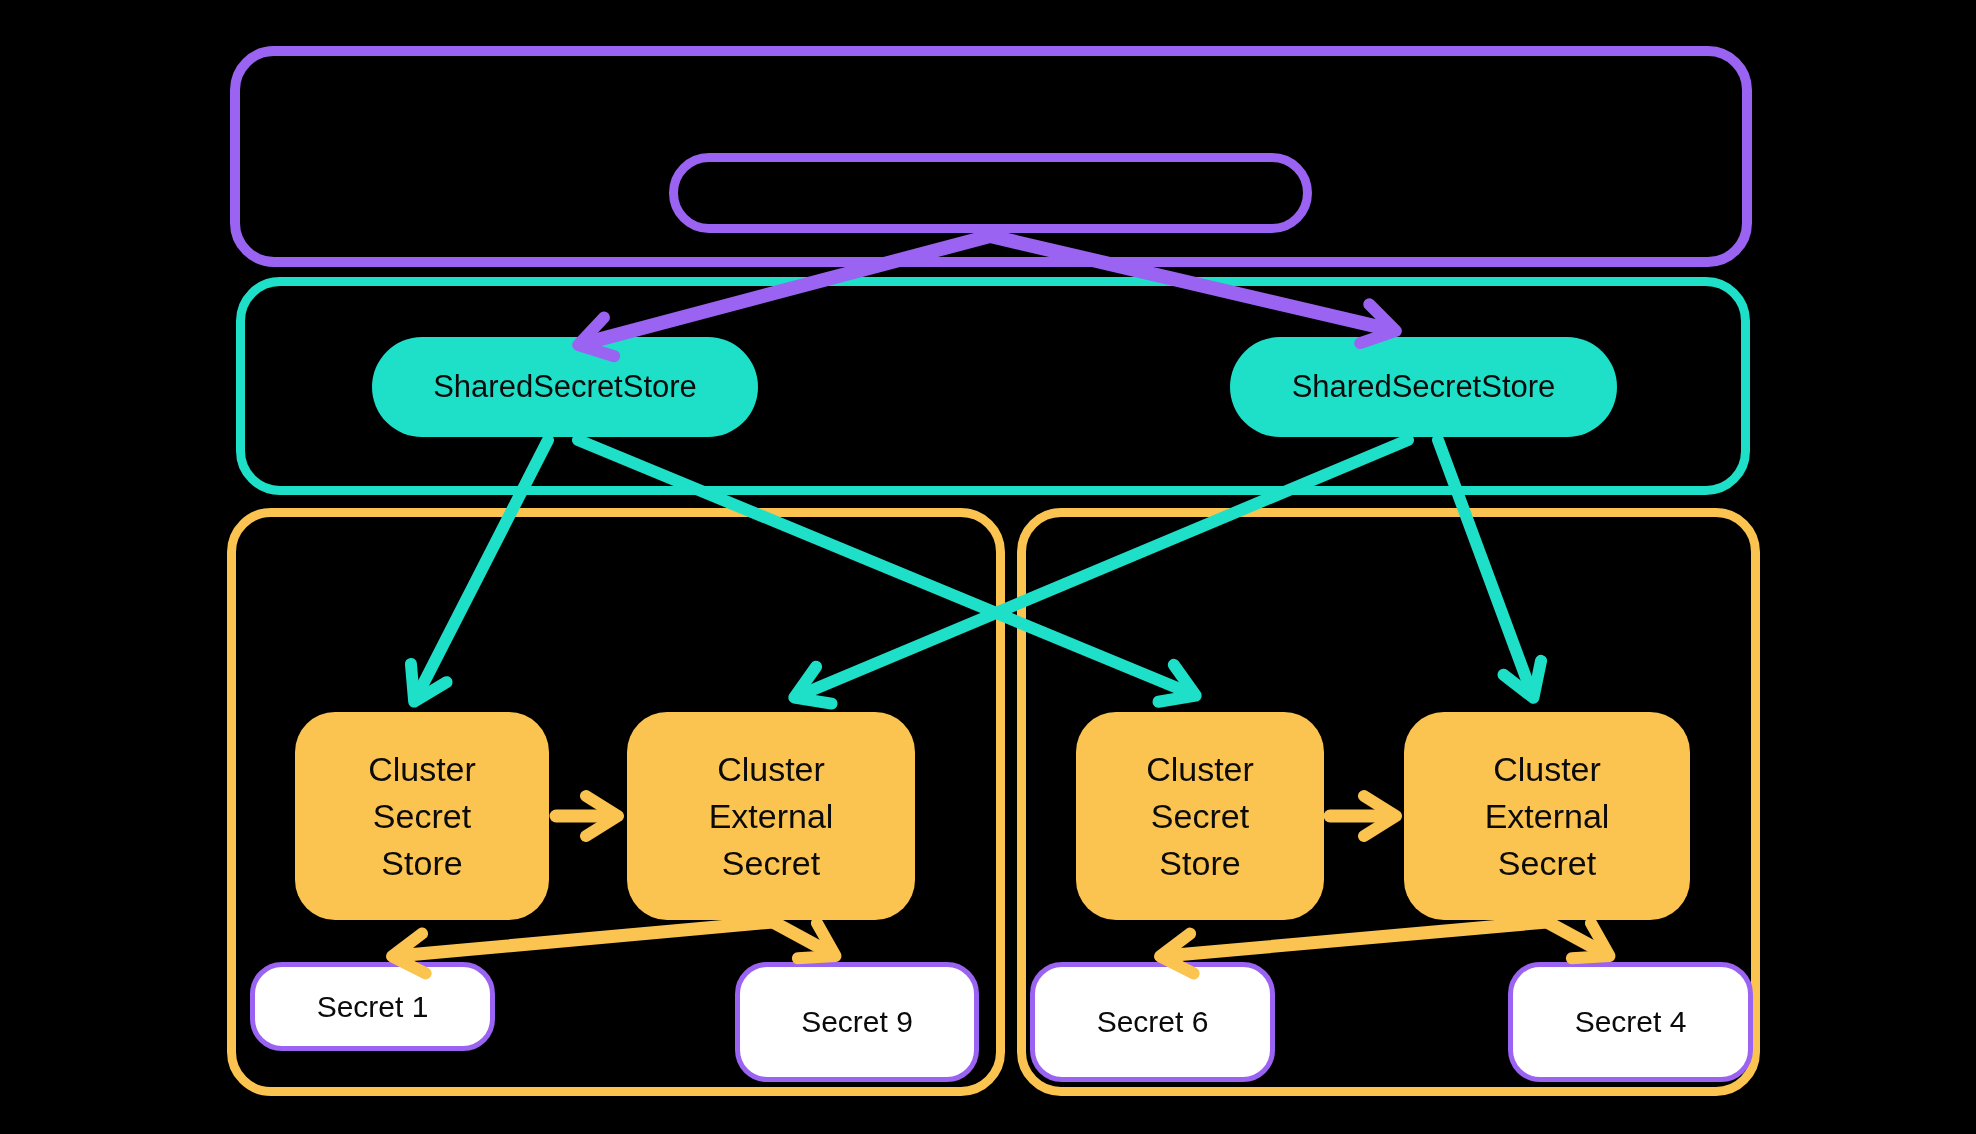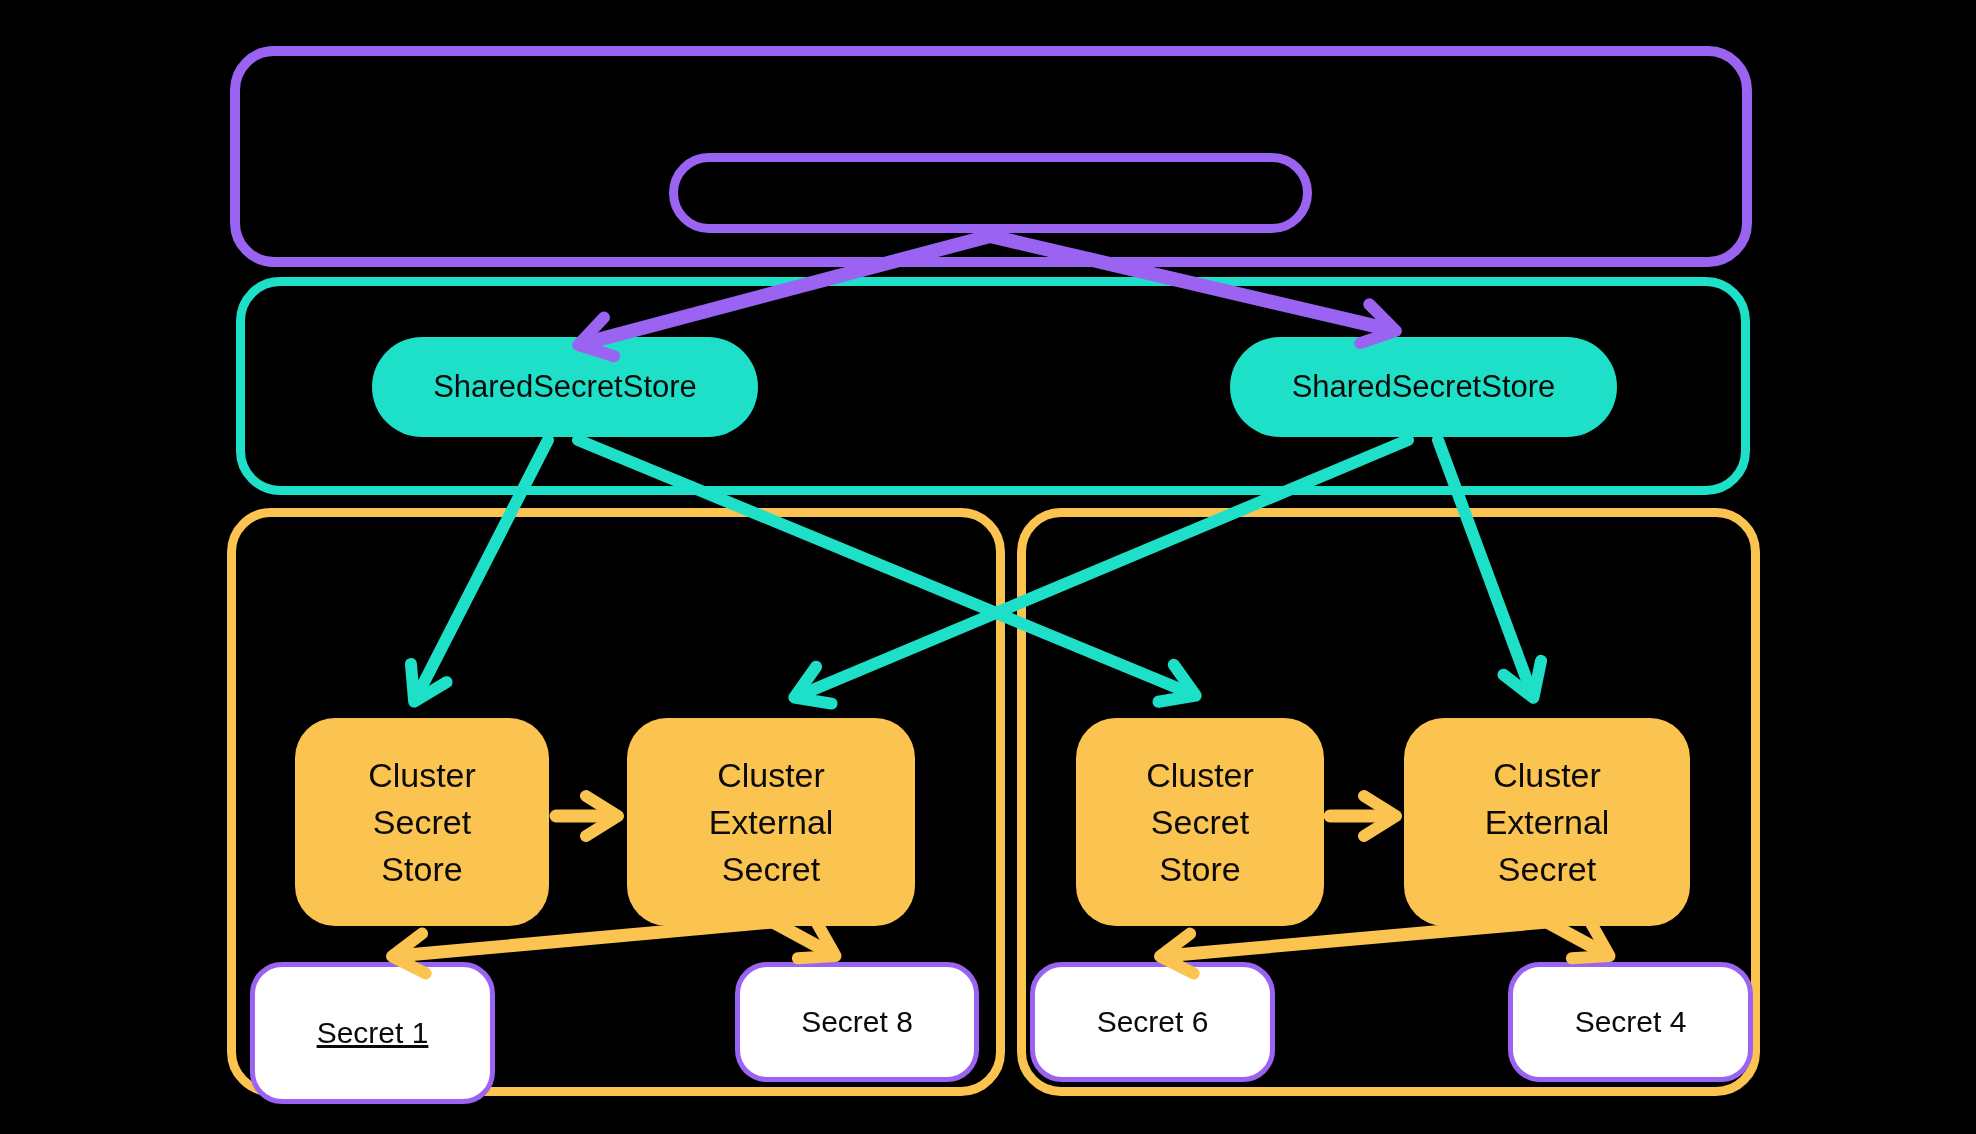--- a/index.html
+++ b/index.html
@@ -20,21 +20,21 @@
   .abs{position:absolute;box-sizing:border-box;}
   
   .frame{border-radius:44px;border:10px solid transparent;background:transparent;}
   .frame.purple{border-color:var(--purple);}
   .frame.teal{border-color:var(--teal);border-width:9px;}
   .frame.yellow{border-color:var(--yellow);border-width:9px;}
   .pill-outline{border:9px solid var(--purple);border-radius:48px;}
   
   .node{display:flex;align-items:center;justify-content:center;text-align:center;}
   .node.teal-fill{background:var(--teal);border-radius:52px;font-size:31px;}
-  .node.yellow-fill{background:var(--yellow);border-radius:40px;font-size:34px;line-height:47px;margin-top:6px;}
+  .node.yellow-fill{background:var(--yellow);border-radius:40px;font-size:34px;line-height:47px;}
   .node.secret{background:var(--white);border:5px solid var(--purple);border-radius:32px;font-size:30px;}
   .lines span{display:block;}
   svg.arrows{position:absolute;left:0;top:0;pointer-events:none;}
 </style>
 </head>
 <body>
 
 <div class="abs frame purple" style="left:230px;top:46px;width:1522px;height:221px;"></div>
 
 <div class="abs pill-outline" style="left:669px;top:153px;width:643px;height:80px;"></div>
@@ -71,22 +71,22 @@
   </div>
 </div>
 <div class="abs node yellow-fill lines" style="left:1404px;top:712px;width:286px;height:208px;">
   <div>
     <span>Cluster</span>
     <span>External</span>
     <span>Secret</span>
   </div>
 </div>
 
-<div class="abs node secret" style="left:250px;top:962px;width:245px;height:142px;text-decoration:underline;">Secret 1</div>
-<div class="abs node secret" style="left:735px;top:962px;width:244px;height:120px;">Secret 8</div>
+<div class="abs node secret" style="left:250px;top:962px;width:245px;height:89px;">Secret 1</div>
+<div class="abs node secret" style="left:735px;top:962px;width:244px;height:120px;">Secret 9</div>
 <div class="abs node secret" style="left:1030px;top:962px;width:245px;height:120px;">Secret 6</div>
 <div class="abs node secret" style="left:1508px;top:962px;width:245px;height:120px;">Secret 4</div>
 
 <svg class="arrows" width="1976" height="1134" viewBox="0 0 1976 1134">
   <defs>
     <marker id="ah-purple" markerUnits="userSpaceOnUse" markerWidth="60" markerHeight="60" refX="36" refY="28" orient="auto">
       <path d="M 8 8 L 40 28 L 8 48" fill="none" stroke="#9A63F2" stroke-width="12" stroke-linecap="round" stroke-linejoin="round"></path>
     </marker>
     <marker id="ah-teal" markerUnits="userSpaceOnUse" markerWidth="60" markerHeight="60" refX="36" refY="28" orient="auto">
       <path d="M 8 8 L 40 28 L 8 48" fill="none" stroke="#1EE0C9" stroke-width="12" stroke-linecap="round" stroke-linejoin="round"></path>

